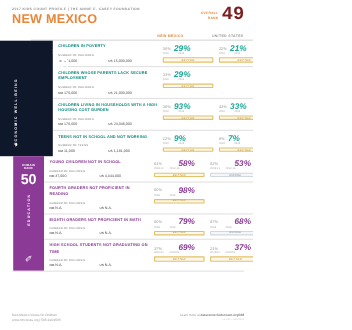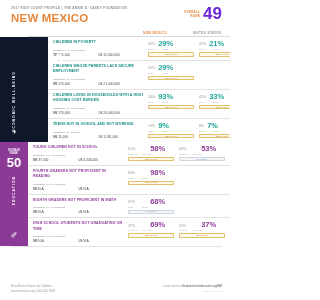--- a/index.html
+++ b/index.html
@@ -23,21 +23,21 @@
   }
   .overall {
     position: absolute; right: 8px; top: 7px;
     display: flex; align-items: center; gap: 3px;
   }
   .overall-label {
     font-size: 3.1px; color:#e8863a; font-weight: 700; line-height: 1.35;
     text-align: right; text-transform: uppercase; letter-spacing: .2px;
   }
   .overall-rank {
-    font-size: 17px; color:#6d28d9; font-weight: 700; line-height: .85;
+    font-size: 17px; color:#7f1d1d; font-weight: 700; line-height: .85; font-family: Liberation Mono, monospace;
   }
 
   
   .colhead {
     position: relative; height: 9px; margin-left: 28px;
     border-bottom: .7px solid #d8d8d8;
   }
   .colhead span {
     position: absolute; bottom: 1.5px; font-size: 3.2px; font-weight: 700;
     letter-spacing: .3px; text-transform: uppercase; text-align: center;
@@ -46,21 +46,21 @@
   .ch-nm { left: 104px; color:#e8863a; }
   .ch-us { left: 156px; color:#9a9a9a; }
 
   
   .domain { position: relative; display: flex; }
   .rail {
     width: 28px; flex: 0 0 28px; color: #fff;
     position: relative; padding-top: 5px;
   }
   .rail.teal { background: #0f172a; padding-left: 48px; }
-  .rail.purple { background: #8b3a96; }
+  .rail.purple { background: #8b3a96; margin-left: 12px; }
   .rail-rank-label {
     font-size: 2.6px; font-weight: 700; text-transform: uppercase;
     letter-spacing: .2px; text-align: center; line-height: 1.3;
     margin-top: 2px;
   }
   .rail-rank {
     font-size: 13px; font-weight: 700; text-align: center; line-height: 1;
     margin-top: 1px;
   }
   .rail-vert {
@@ -91,21 +91,21 @@
   .purple-text { color: #8b3a96; }
   .num-label {
     font-size: 2.5px; color:#9b9b9b; font-weight: 700; letter-spacing: .2px;
     text-transform: uppercase; margin-top: 3.5px;
   }
   .num-line { display: flex; margin-top: 1px; }
   .num-cell { width: 47px; font-size: 3.3px; color:#4a4a4a; white-space: nowrap; }
   .num-cell b { color:#6a6a6a; font-weight: 700; font-size: 2.8px; }
 
   .row-right { flex: 1; display: flex; padding: 3px 4px 3px 0; gap: 5px; }
-  .stat { width: 46px; }
+  .stat { width: 46px; font-style: italic; }
   .stat-vals { display: flex; align-items: flex-end; gap: 3px; justify-content: flex-start; }
   .v-old { font-size: 3.6px; font-weight: 700; color:#b9b9b9; line-height: 1.4; }
   .v-new { font-size: 7.5px; font-weight: 700; line-height: 1; }
   .v-new.teal { color:#1fa596; }
   .v-new.purple { color:#8b3a96;padding-left:12px; }
   .yr-line { display: flex; gap: 3px; margin-top: .5px; }
   .yr { font-size: 2.3px; color:#bcbcbc; font-weight: 700; letter-spacing: .1px; }
   .yr.old { width: 11px; }
   .badge {
     margin-top: 2px; height: 4.6px; border-radius: .7px;
@@ -361,20 +361,31 @@
               <div class="ind-title purple-text">EIGHTH GRADERS NOT PROFICIENT IN MATH</div>
               <div class="num-label">NUMBER OF CHILDREN</div>
               <div class="num-line">
                 <span class="num-cell"><b>NM</b> N.A.</span>
                 <span class="num-cell"><b>US</b> N.A.</span>
               </div>
             </div>
             <div class="row-right">
               <div class="stat">
                 <div class="stat-vals">
+                  <span class="v-old">80%</span>
+                  <span class="v-new purple">79%</span>
+                </div>
+                <div class="yr-line">
+                  <span class="yr old">2009</span>
+                  <span class="yr">2015</span>
+                </div>
+                <div class="badge better">BETTER</div>
+              </div>
+              <div class="stat">
+                <div class="stat-vals">
                   <span class="v-old">67%</span>
                   <span class="v-new purple">68%</span>
                 </div>
                 <div class="yr-line">
                   <span class="yr old">2009</span>
                   <span class="yr">2015</span>
                 </div>
                 <div class="badge worse">WORSE</div>
               </div>
             </div>

